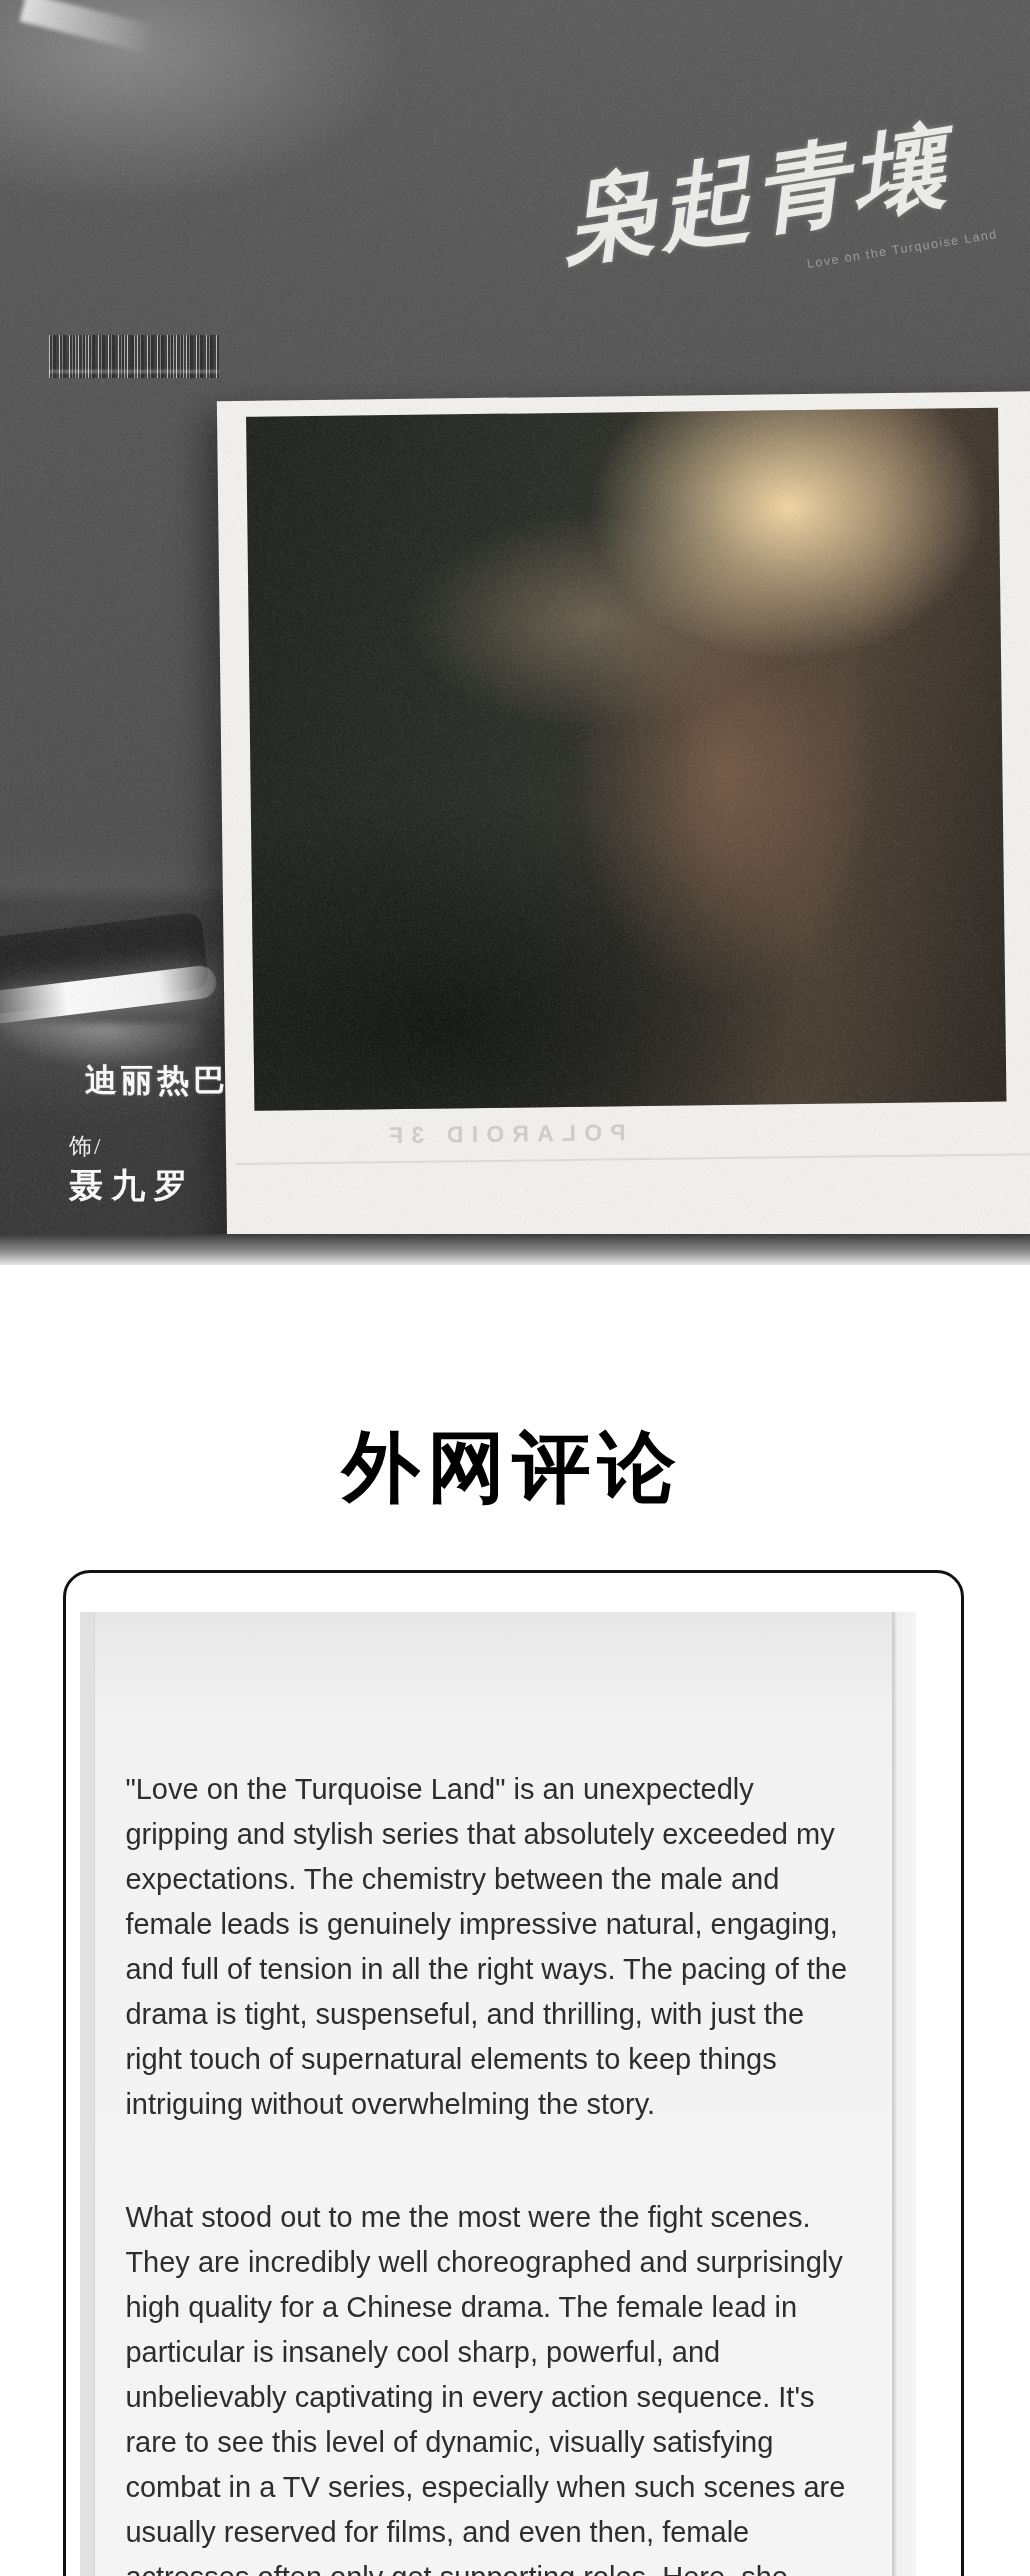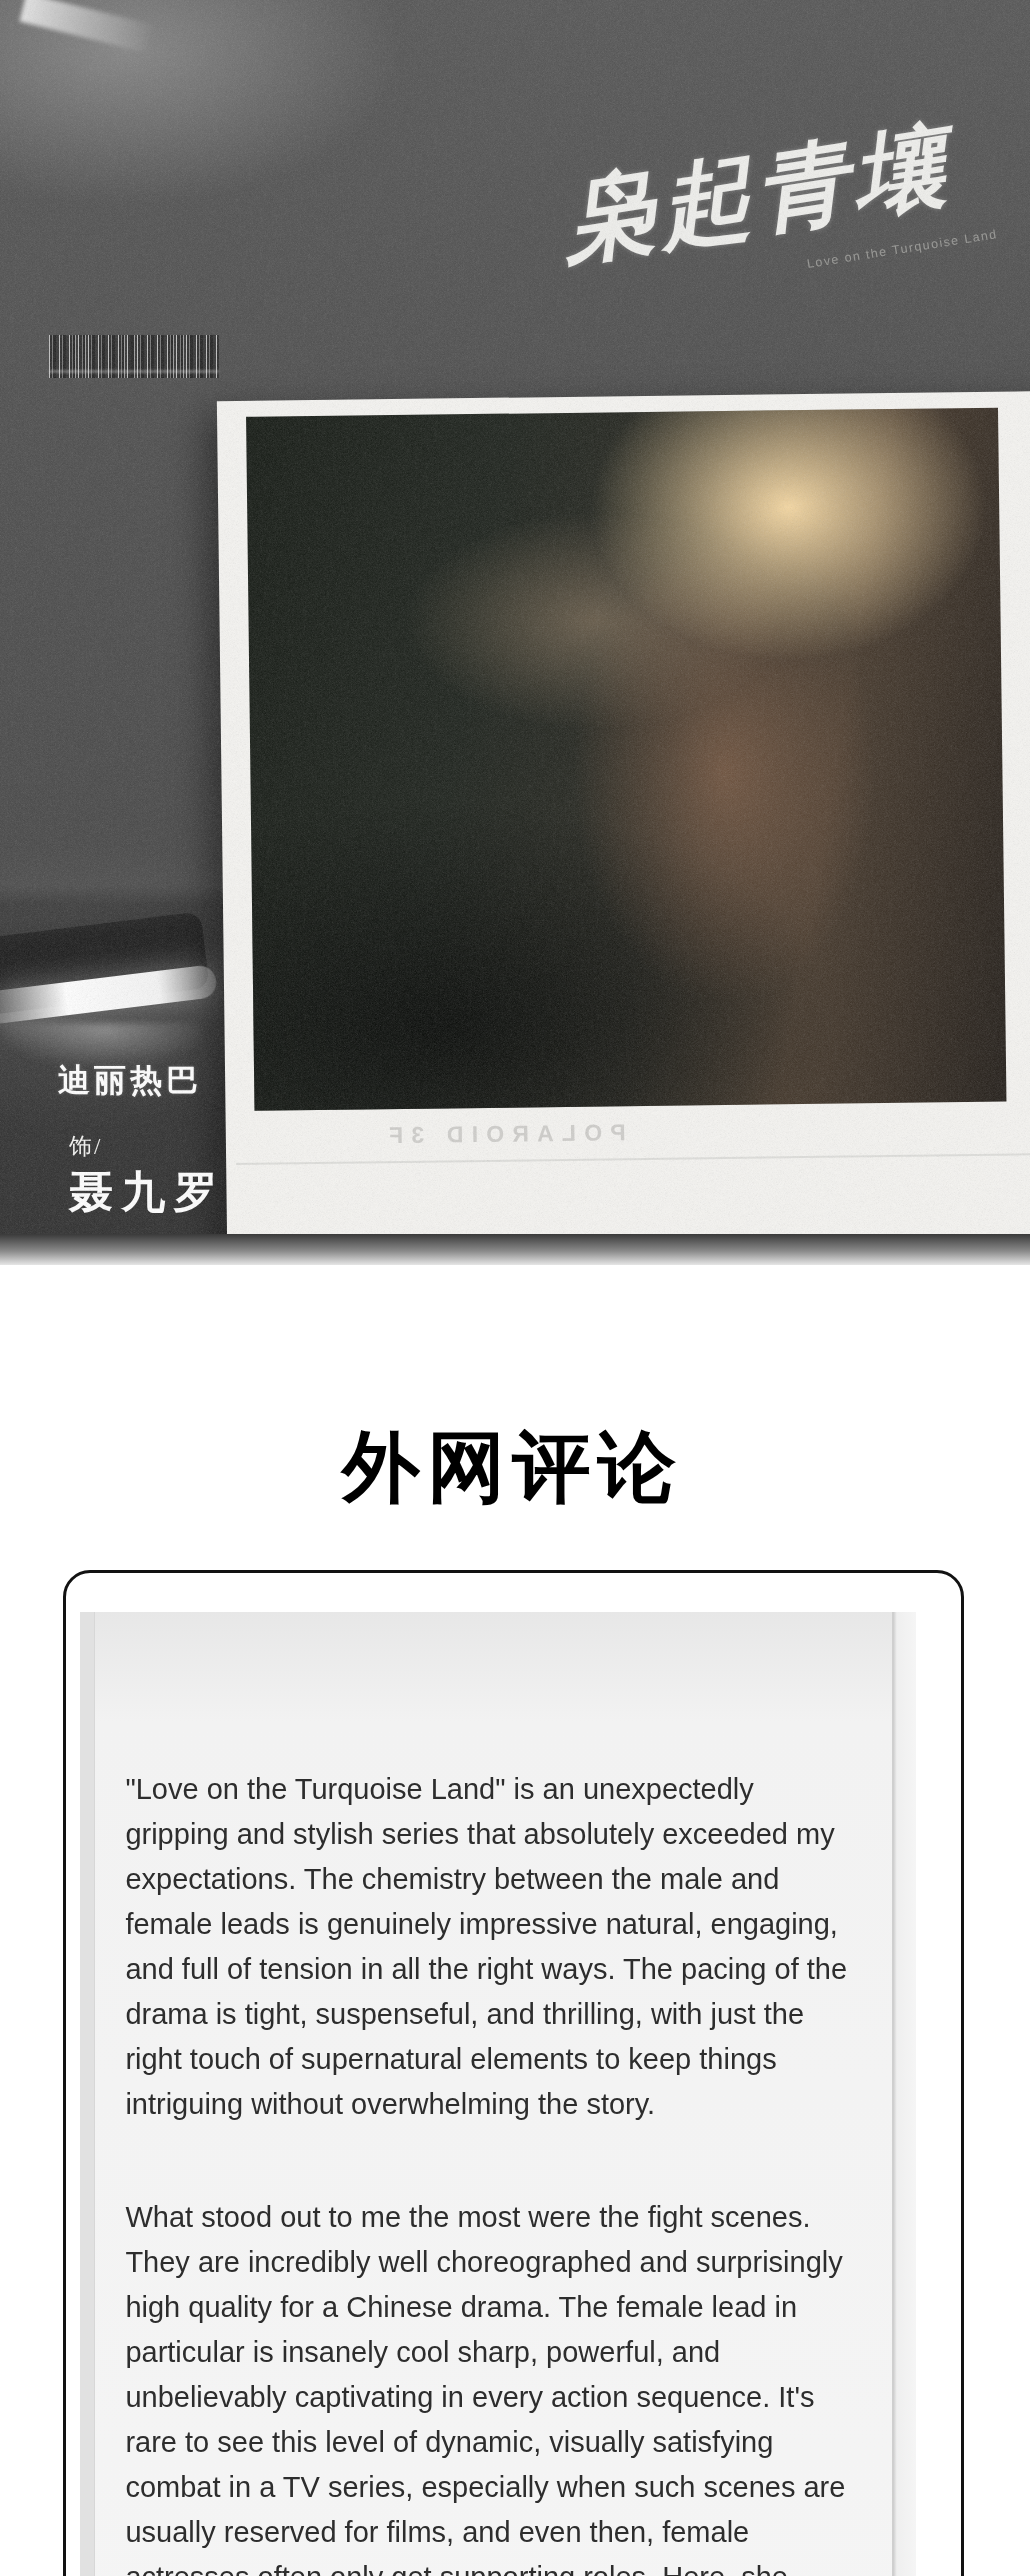--- a/index.html
+++ b/index.html
@@ -52,27 +52,27 @@
     background:
       radial-gradient(ellipse 319px 247px at 72% 14%,rgba(255,224,168,0.95),rgba(255,224,168,0) 62%),
       radial-gradient(ellipse 216px 330px at 63% 52%,rgba(158,112,82,0.55),rgba(158,112,82,0) 70%),
       radial-gradient(ellipse 268px 155px at 46% 30%,rgba(224,188,150,0.35),rgba(224,188,150,0) 70%),
       radial-gradient(ellipse 505px 289px at 25% 88%,rgba(6,8,6,0.92),rgba(6,8,6,0) 78%),
       linear-gradient(100deg,#141913 0%,#1c211b 30%,#2a2922 55%,#46392c 74%,#221d18 100%);}
   .polaroid-brand{position:absolute;left:155px;top:723px;
     transform:scaleX(-1);font-size:23px;letter-spacing:8.2px;color:#c6c5c2;font-weight:700;opacity:.8;}
   .polaroid-line{position:absolute;left:10.3px;top:762px;width:824px;height:1.5px;background:#dcdbd8;opacity:.9;}
 
-  .poster-actress{position:absolute;left:58px;top:1059px;color:#ffffff;
+  .poster-actress{position:absolute;left:85px;top:1059px;color:#ffffff;
     font-family:"Liberation Serif",serif;font-size:32px;letter-spacing:4.1px;font-weight:600;
     text-shadow:0 0 3.1px rgba(255,255,255,0.25);}
   .poster-role-prefix{position:absolute;left:69px;top:1131px;color:#f4f4f2;
     font-family:"Liberation Serif",serif;font-size:23px;letter-spacing:2.1px;}
   .poster-role-name{position:absolute;left:69px;top:1163px;color:#ffffff;
-    font-family:"Liberation Serif",serif;font-size:44px;letter-spacing:8.2px;font-weight:600;}
+    font-family:"Liberation Serif",serif;font-size:34px;letter-spacing:8.2px;font-weight:600;}
 
   .poster-fade{position:absolute;left:0;top:1234px;width:1030px;height:31px;
     background:linear-gradient(180deg,#3a3a3a 0%,#8a8a8a 55%,#e6e6e6 100%);}
 
   
   .section-heading{position:absolute;left:0;top:1419px;width:1025px;text-align:center;
     font-family:"Liberation Serif",serif;font-weight:700;font-size:78px;letter-spacing:7.2px;
     color:#000000;line-height:98px;}
 
   

